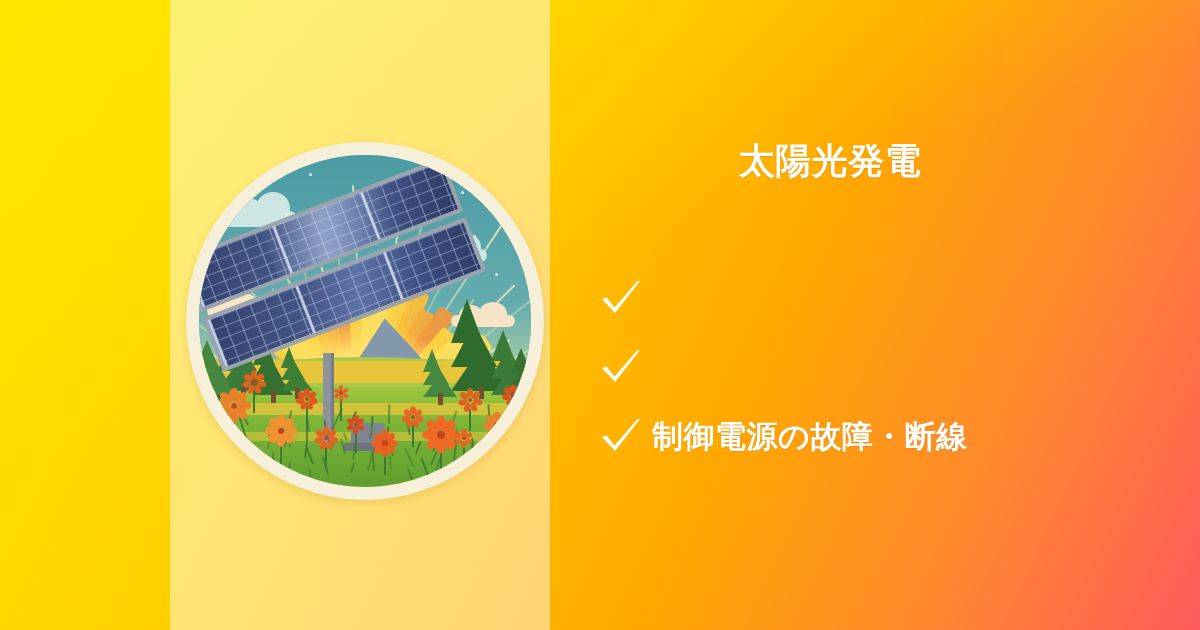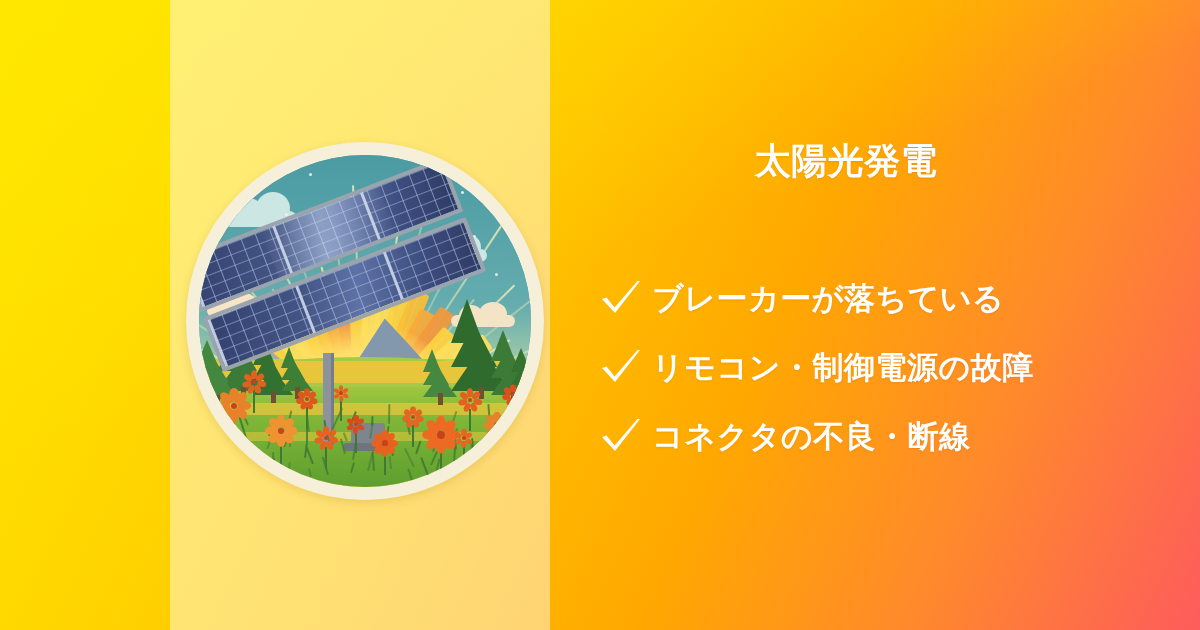--- a/index.html
+++ b/index.html
@@ -122,21 +122,21 @@
   
   .tuft{ position:absolute; width:2px; background:#3F7A33; border-radius:2px; transform-origin:50% 100%; }
   .flower{ position:absolute; }
   .flower .stem{ position:absolute; left:50%; bottom:0; width:2px; margin-left:-1px; background:#3E7A33; }
   .flower .petal{ position:absolute; left:50%; top:50%; border-radius:50% 50% 50% 50%;
                   transform-origin:50% 100%; }
   .flower .core{ position:absolute; left:50%; top:50%; border-radius:50%; background:#C7421F; }
 
   
   #text-col{ position:absolute; left:560px; top:0; width:640px; height:630px; }
-  #title-block{ position:absolute; left:16px; top:138px; width:540px; text-align:center; }
+  #title-block{ position:absolute; left:0; top:138px; width:540px; text-align:center; }
   .title-line{
     color:#fff; font-weight:700; letter-spacing:.5px;
     text-shadow:0 1px 2px rgba(170,90,0,.22);
   }
   #title-l1{ font-size:36px; line-height:46px; }
   #title-l2{ font-size:40px; line-height:56px; }
   #check-list{ position:absolute; left:30px; top:264px; width:600px; }
   .check-item{ display:flex; align-items:center; height:69px; }
   .check-mark{ width:62px; flex:0 0 62px; display:flex; align-items:center; justify-content:center; }
   .check-mark svg{ display:block; }
@@ -538,35 +538,33 @@
   </div>
 
   <div id="check-list">
 
     <div class="check-item">
       <span class="check-mark">
         <svg width="44" height="40" viewBox="0 0 44 40" aria-hidden="true">
           <path d="M3 20 L16 34 L41 2 L38.5 2 L15.6 28.5 L7.5 18.5 Z" fill="#ffffff"></path>
         </svg>
       </span>
-      <span class="check-text">ブレーカーが落ちている</span>
     </div>
 
     <div class="check-item">
       <span class="check-mark">
         <svg width="44" height="40" viewBox="0 0 44 40" aria-hidden="true">
           <path d="M3 20 L16 34 L41 2 L38.5 2 L15.6 28.5 L7.5 18.5 Z" fill="#ffffff"></path>
         </svg>
       </span>
-      <span class="check-text">リモコン・制御電源の故障</span>
     </div>
 
     <div class="check-item">
       <span class="check-mark">
         <svg width="44" height="40" viewBox="0 0 44 40" aria-hidden="true">
           <path d="M3 20 L16 34 L41 2 L38.5 2 L15.6 28.5 L7.5 18.5 Z" fill="#ffffff"></path>
         </svg>
       </span>
-      <span class="check-text">コネクタの不良・断線</span>
+      <span class="check-text">制御電源の故障・断線</span>
     </div>
 
   </div>
 </div>
 
 </body></html>

